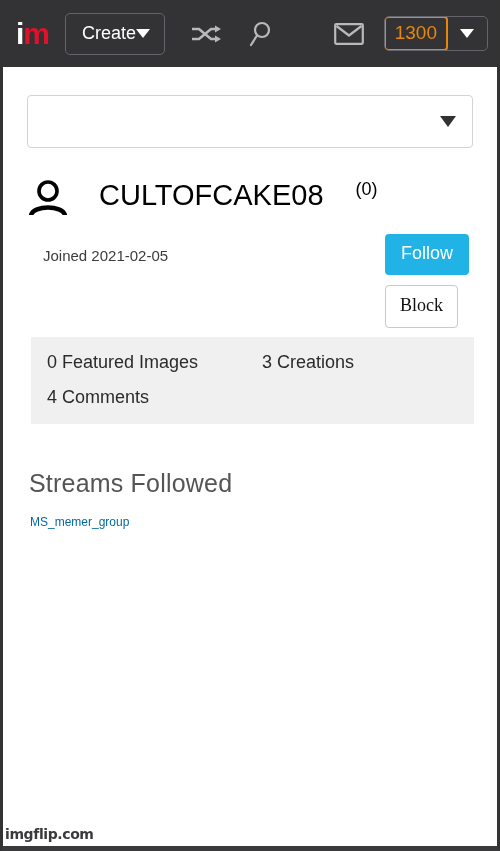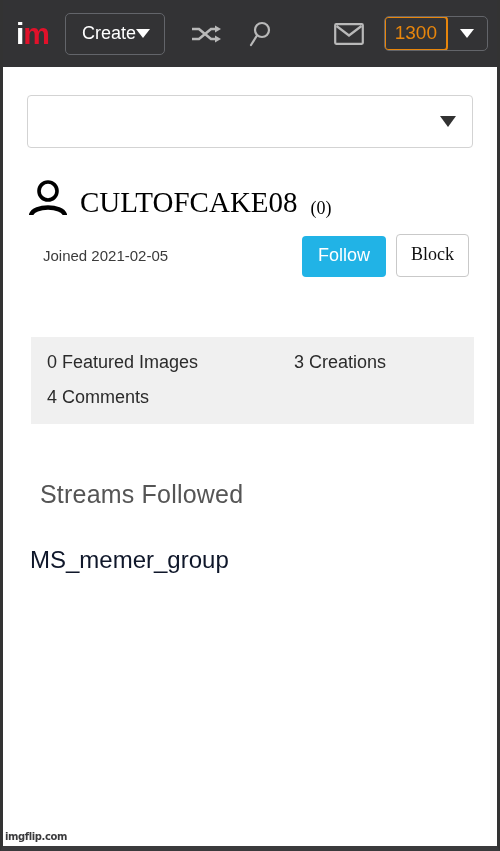--- a/index.html
+++ b/index.html
@@ -148,23 +148,22 @@
     border-left: 8px solid transparent;
     border-right: 8px solid transparent;
     border-top: 11px solid #323232;
   }
 
   .user-row {
     position: absolute;
     left: 26px;
     top: 112px;
     display: flex;
-    align-items: flex-end;
-    gap: 13px;
-    font-family: Liberation Serif, serif;
+    align-items: flex-start;
+    gap: 32px;
   }
   .username {
     font-size: 29px;
     color: #000000;
     letter-spacing: 0px;
     white-space: nowrap;
   }
   .usercount {
     font-size: 18px;
     color: #000000;
@@ -175,22 +174,23 @@
     left: 40px;
     top: 180px;
     font-size: 15px;
     color: #3b3b3b;
   }
   .action-buttons {
     position: absolute;
     right: 28px;
     top: 167px;
     display: flex;
-    align-items: flex-end;
+    align-items: flex-start;
     gap: 10px;
+    flex-direction: column;
   }
   .btn-follow {
     background: #21b3e6;
     color: #ffffff;
     border: none;
     border-radius: 4px;
     font-size: 18px;
     padding: 9px 16px 11px;
     cursor: pointer;
     font-family: "Liberation Sans", sans-serif;
@@ -209,57 +209,56 @@
   .stats-box {
     position: absolute;
     left: 28px;
     top: 270px;
     width: 443px;
     height: 87px;
     background: #f0f0f0;
     box-sizing: border-box;
     padding: 16px 0 0 16px;
   }
-  .stats-row { display: flex; gap: 32px; }
+  .stats-row { display: flex; }
   .stat {
     font-size: 18px;
     color: #2b2b2b;
     line-height: 1;
     padding-bottom: 17px;
   }
   .stat.first { width: 215px; }
 
   .section-title {
     position: absolute;
     left: 26px;
     font-size: 25px;
     color: #555555;
     font-weight: normal;
-    margin: 11px;
+    margin: 0;
     letter-spacing: 0.2px;
   }
   .title-streams { top: 402px; }
   .title-comments { top: 514px; }
 
   .stream-link {
     position: absolute;
     left: 27px;
     top: 448px;
-    font-size: 24px;
-    color: #0f172a;
+    font-size: 12px;
+    color: #0369a1;
     text-decoration: none;
     cursor: pointer;
-    margin-top: 31px;
   }
 
   .watermark {
     position: absolute;
     left: 2px;
     bottom: 4px;
-    font-size: 10px;
+    font-size: 14px;
     font-weight: bold;
     color: #3a3a3c;
     font-family: "DejaVu Sans", sans-serif;
     letter-spacing: -0.4px;
     text-shadow:
        1px 0 #ffffff, -1px 0 #ffffff,
        0 1px #ffffff, 0 -1px #ffffff;
   }
 </style>
 </head>

